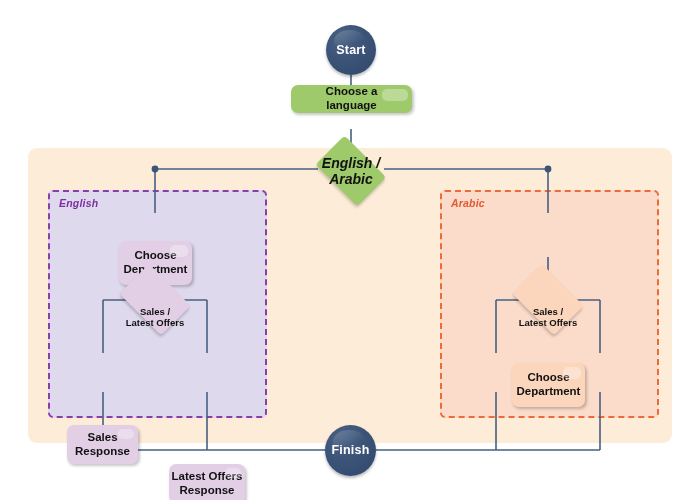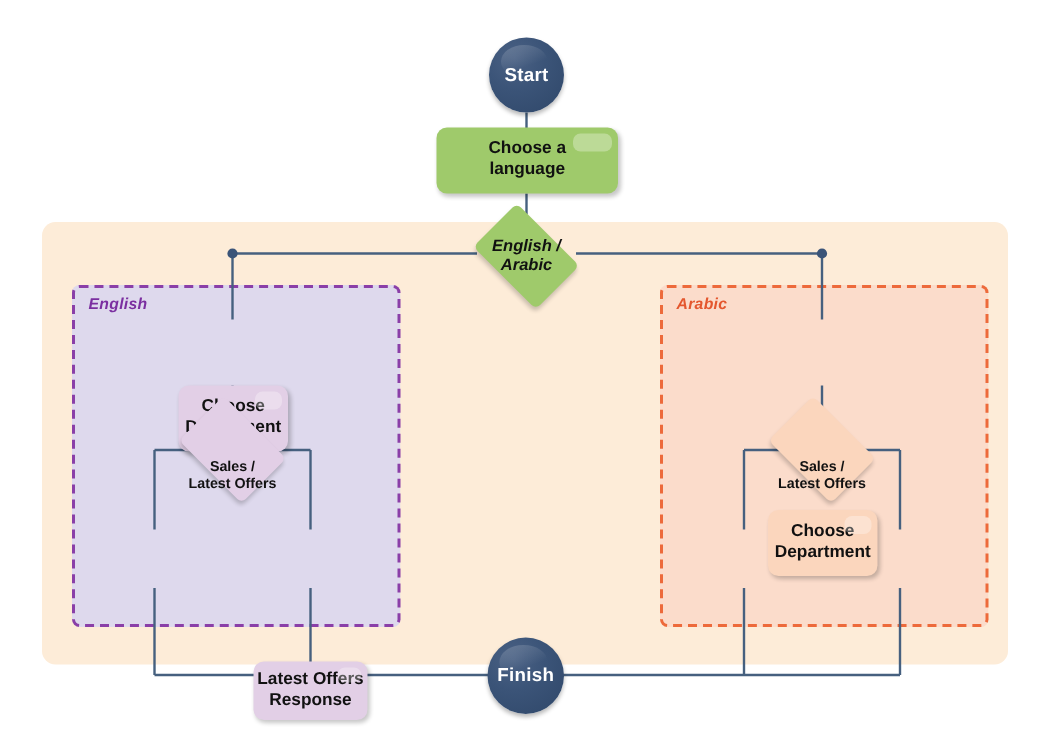--- a/index.html
+++ b/index.html
@@ -129,21 +129,21 @@
   .decision.peach  .shape { background: #fbd6bd; }
   .decision .dtext {
     position: relative;
     z-index: 2;
     text-align: center;
     font-weight: bold;
     line-height: 1.15;
     color: #111111;
   }
   .decision.lang .dtext {
-    font-size: 11px;
+    font-size: 14px;
     font-style: italic;
   }
   .decision.sub .dtext {
     font-size: 9.5px;
     margin-top: 36px;
   }
 </style>
 </head>
 <body>
 
@@ -195,21 +195,21 @@
     </g>
 
     <circle cx="155" cy="169" r="3.4" fill="#3b5478"></circle>
     <circle cx="548" cy="169" r="3.4" fill="#3b5478"></circle>
   </svg>
 
   <div class="node terminator" style="left:326px; top:25px; width:50px; height:50px;">
     <span>Start</span>
   </div>
 
-  <div class="node process green" style="left:291px; top:85px; width:121px; height:44px; flex-direction:column;">
+  <div class="node process green" style="left:291px; top:85px; width:121px; height:28px; flex-direction:column;">
     <div class="gloss"></div>
     <span>Choose a</span>
     <span>language</span>
   </div>
 
   <div class="decision green lang" style="left:309px; top:142px; width:84px; height:58px;">
     <div class="shape"></div>
     <div class="dtext">
       <div>English /</div>
       <div>Arabic</div>
@@ -223,20 +223,25 @@
   </div>
 
   <div class="decision purple sub" style="left:113px; top:270px; width:84px; height:60px;">
     <div class="shape"></div>
     <div class="dtext">
       <div>Sales /</div>
       <div>Latest Offers</div>
     </div>
   </div>
 
+  <div class="node process purple" style="left:67px; top:353px; width:71px; height:39px; flex-direction:column;">
+    <div class="gloss" style="width:16px; height:10px;"></div>
+    <span>Sales</span>
+    <span>Response</span>
+  </div>
 
   <div class="node process purple" style="left:169px; top:353px; width:76px; height:39px; flex-direction:column;">
     <div class="gloss" style="width:16px; height:10px;"></div>
     <span>Latest Offers</span>
     <span>Response</span>
   </div>
 
   <div class="node process peach" style="left:512px; top:213px; width:73px; height:44px; flex-direction:column;">
     <div class="gloss" style="width:18px;"></div>
     <span>Choose</span>

